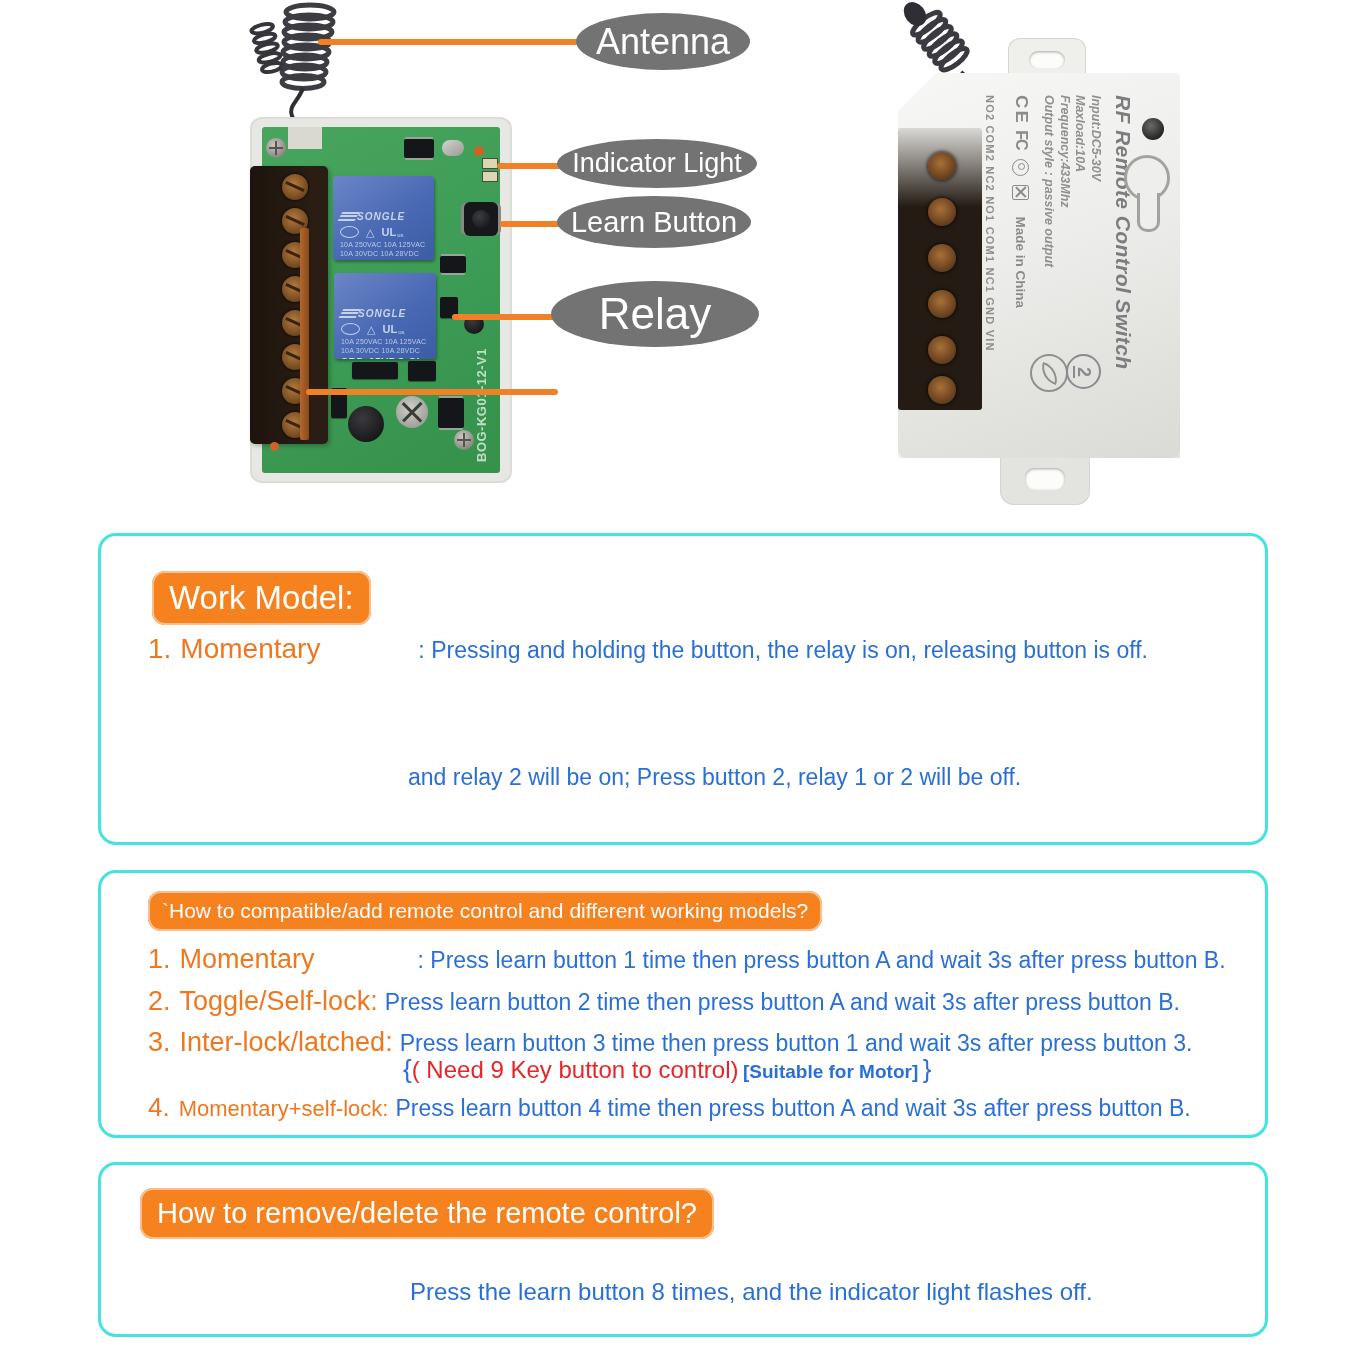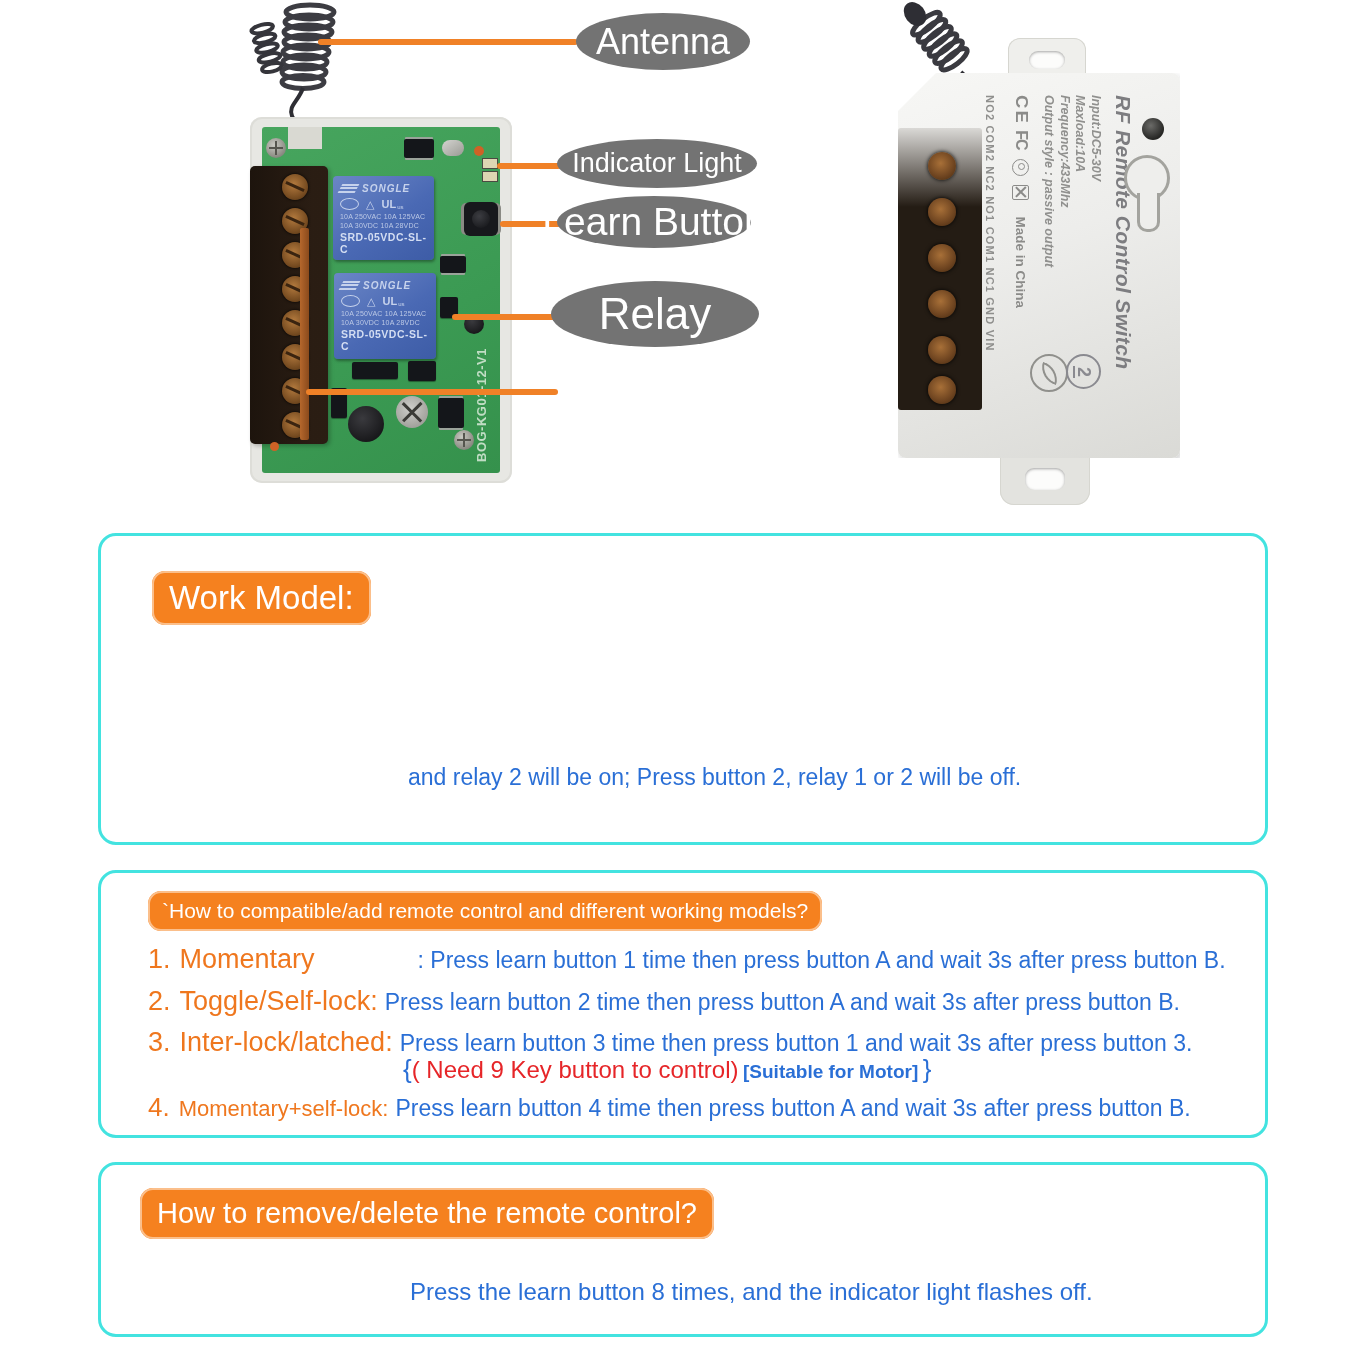--- a/index.html
+++ b/index.html
@@ -17,21 +17,21 @@
   .notch{position:absolute;left:288px;top:127px;width:34px;height:22px;background:#d9d9d2;}
   .screw{position:absolute;width:20px;height:20px;border-radius:50%;background:radial-gradient(circle at 40% 35%,#c9c9c2,#8e8e86 65%,#6f6f68);}
   .screw:before,.screw:after{content:"";position:absolute;left:50%;top:50%;background:#55554e;}
   .screw:before{width:14px;height:2px;transform:translate(-50%,-50%);}
   .screw:after{width:2px;height:14px;transform:translate(-50%,-50%);}
   .tblock{position:absolute;left:250px;top:166px;width:78px;height:278px;background:linear-gradient(90deg,#1d140d,#32211507 80%),#2a1d13;border-radius:5px;box-shadow:2px 2px 4px rgba(0,0,0,.25);}
   .tscrew{position:absolute;width:26px;height:26px;border-radius:50%;left:32px;background:radial-gradient(circle at 45% 40%,#b37a3e,#7a4e22 60%,#4e3012);box-shadow:0 0 3px #000;}
   .tscrew:before{content:"";position:absolute;left:3px;top:11px;width:20px;height:3px;background:#3a2410;transform:rotate(25deg);}
   .copperstrip{position:absolute;left:300px;top:228px;width:9px;height:212px;background:linear-gradient(90deg,#b5672c,#8a4a1c);border-radius:2px;}
   .relay{position:absolute;background:linear-gradient(145deg,#6b86c6,#4a69b4 55%,#3d5ca6);border-radius:4px;box-shadow:1px 2px 3px rgba(0,0,0,.35);padding:6px 5px 4px 7px;box-sizing:border-box;color:#c6d2ec;overflow:hidden;}
-  .r-brandrow{display:flex;align-items:center;gap:5px;height:12px;}
+  .r-brandrow{display:flex;align-items:center;height:12px;margin-top:28px;}
   .r-stripes{display:inline-block;width:17px;height:9px;background:repeating-linear-gradient(180deg,#c6d2ec 0 2px,transparent 2px 3.4px);transform:skewX(-28deg);}
   .r-brand{font-size:10px;font-weight:bold;font-style:italic;letter-spacing:1px;}
   .r-logos{display:flex;align-items:center;gap:7px;height:16px;margin-top:2px;}
   .r-cqc{display:inline-block;width:17px;height:10px;border:1.5px solid #c6d2ec;border-radius:50%;font-size:5px;line-height:9px;text-align:center;}
   .r-tri{font-size:11px;line-height:11px;}
   .r-ul{display:inline-flex;align-items:flex-end;font-size:11px;font-weight:normal;}
   .r-ul i{font-size:6px;font-style:normal;margin-left:1px;}
   .r-rating{font-size:7px;letter-spacing:.2px;white-space:nowrap;line-height:9px;color:#bcc9e6;}
   .r-model{font-size:10.5px;font-weight:bold;letter-spacing:.5px;margin-top:1px;color:#d3ddf2;}
   .chip{position:absolute;background:#14161a;border-radius:2px;box-shadow:0 1px 1px rgba(0,0,0,.4);}
@@ -188,21 +188,21 @@
   </div>
 
   <div class="cline" style="left:318px;top:39px;width:260px"></div>
   <div class="cline" style="left:497px;top:163px;width:64px"></div>
   <div class="cline" style="left:500px;top:221px;width:61px"></div>
   <div class="cline" style="left:452px;top:314px;width:104px"></div>
   <div class="cline" style="left:306px;top:389px;width:252px"></div>
 
   <div class="oval" style="left:576px;top:13px;width:174px;height:57px;font-size:36px">Antenna</div>
   <div class="oval" style="left:557px;top:139px;width:200px;height:49px;font-size:27px">Indicator Light</div>
-  <div class="oval" style="left:557px;top:196px;width:194px;height:52px;font-size:39px">Learn Button</div>
+  <div class="oval" style="left:557px;top:196px;width:194px;height:52px;font-size:29px">Learn Button</div>
   <div class="oval" style="left:551px;top:281px;width:208px;height:66px;font-size:44px">Relay</div>
 
   <div>
     <svg class="abs" style="left:888px;top:0;width:120px;height:92px" viewBox="0 0 120 92">
       <g stroke="#3a3a40" stroke-width="5" fill="none" transform="rotate(-38 55 45)">
         <ellipse cx="55" cy="18" rx="17" ry="5.5"></ellipse>
           <ellipse cx="55" cy="27" rx="17" ry="5.5"></ellipse>
         <ellipse cx="55" cy="36" rx="17" ry="5.5"></ellipse>
           <ellipse cx="55" cy="45" rx="17" ry="5.5"></ellipse>
         <ellipse cx="55" cy="54" rx="17" ry="5.5"></ellipse>
@@ -254,20 +254,23 @@
     <div class="badge-leaf">
         <span></span>
       </div>
     <div class="badge-num">
         <b>2</b>
       </div>
   </div>
 
   <div class="ibox" style="top:533px;height:312px"></div>
   <div class="ohead" style="left:152px;top:571px;font-size:33px;padding:8px 17px;">Work Model:</div>
+  <div class="row" style="left:148px;top:633px">
+    <span class="onum" style="font-size:28px">1.</span><span class="olab w1" style="font-size:28px">Momentary</span><span class="bdesc">: Pressing and holding the button, the relay is on, releasing button is off.</span>
+  </div>
   <div class="row" style="left:408px;top:764px">
     <span class="bdesc">and relay 2 will be on;  Press button 2,  relay 1 or 2 will be off.</span>
   </div>
 
   <div class="ibox" style="top:870px;height:268px"></div>
   <div class="ohead" style="left:148px;top:891px;font-size:21px;padding:8px 14px;">`How to compatible/add remote control and different working models?</div>
   <div class="row" style="left:148px;top:944px">
     <span class="onum" style="font-size:27px">1.</span><span class="olab w1" style="font-size:27px">Momentary</span><span class="bdesc">: Press learn button 1 time then press button A and wait 3s after press button B.</span>
   </div>
   <div class="row" style="left:148px;top:986px">

